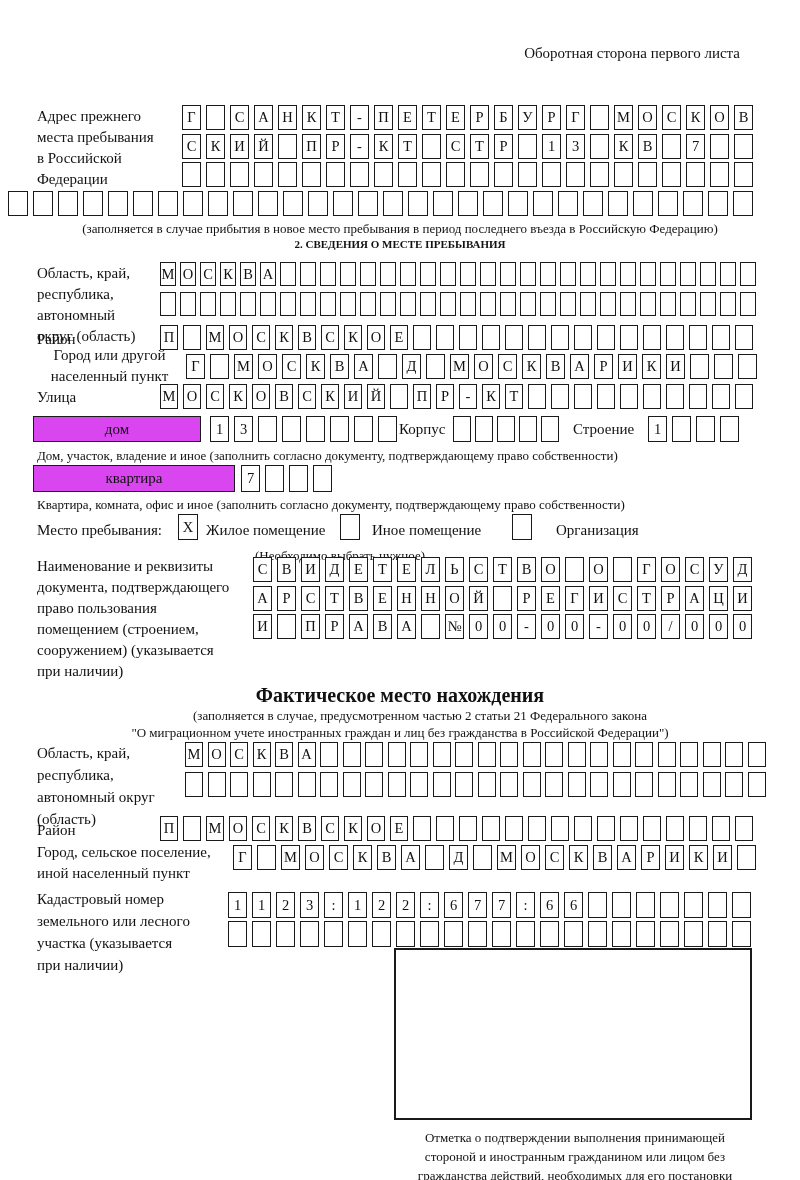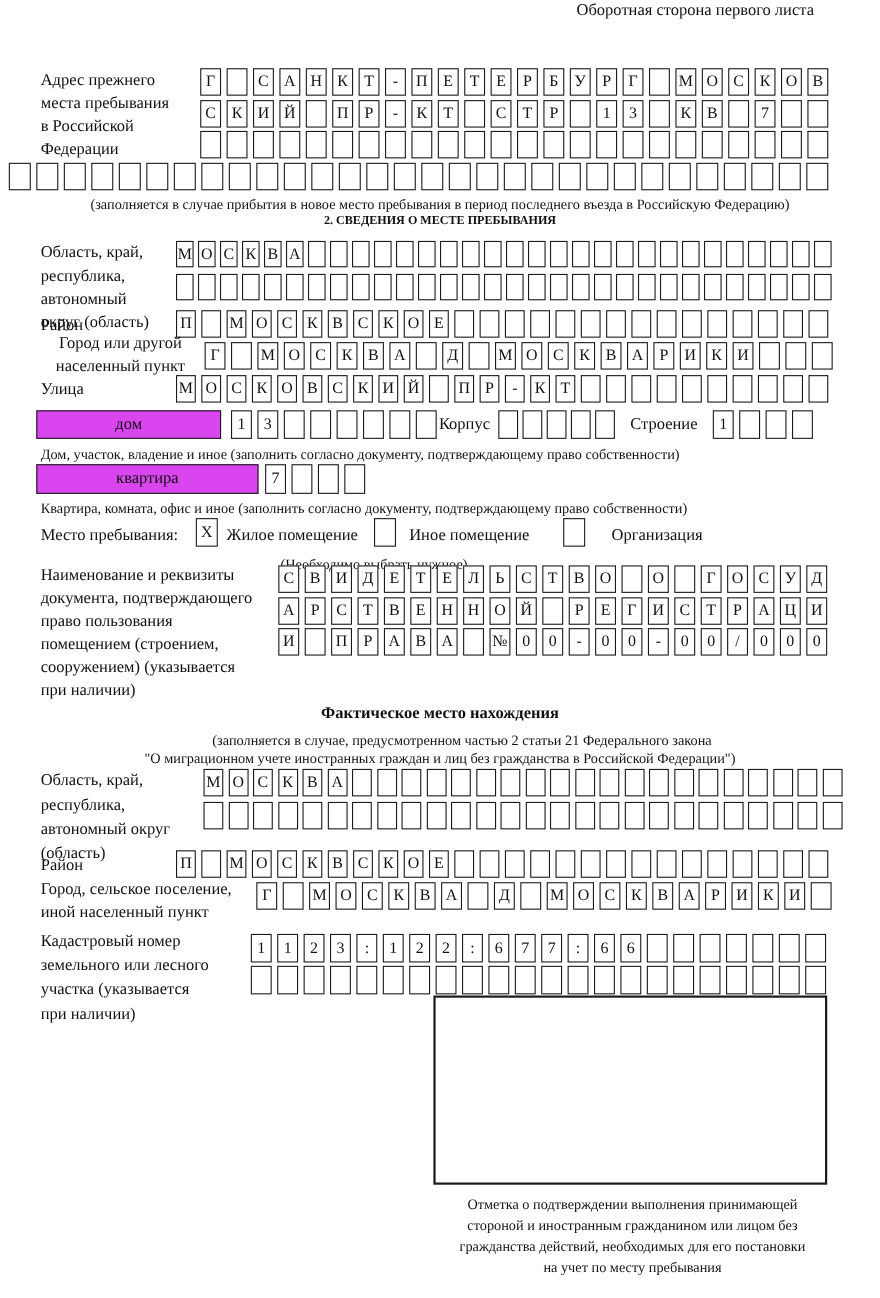--- a/index.html
+++ b/index.html
@@ -2,21 +2,21 @@
 <html><head>
 <meta charset="utf-8">
 <style>
   * { box-sizing: border-box; margin: 0; padding: 0; }
   html,body { background: #fff; }
   body {
     width: 800px; height: 1180px; position: relative;
     font-family: "Liberation Serif", "DejaVu Serif", serif;
     color: #111;
   }
-  .abs { position: absolute; }
+  .abs { position: absolute; margin-top: 43px; }
   .lbl { font-size: 15px; line-height: 21px; white-space: pre-line; }
   .lbl22 { font-size: 15px; line-height: 22px; white-space: pre-line; }
   .note { font-size: 13px; line-height: 17px; }
   .titleb { font-weight: bold; font-size: 11px; }
   .center { left: 0; width: 800px; text-align: center; }
   .grid { display: flex; gap: var(--g, 5px); }
   .cell {
     flex: none; width: var(--cw, 19px); height: var(--ch, 25px);
     border: 1.6px solid #1a1a1a; background: #fff;
     display: flex; align-items: center; justify-content: center;
@@ -430,21 +430,21 @@
     <div class="cell">0</div>
     <div class="cell">-</div>
     <div class="cell">0</div>
     <div class="cell">0</div>
     <div class="cell">/</div>
     <div class="cell">0</div>
     <div class="cell">0</div>
     <div class="cell">0</div>
   </div>
 
-<div class="abs titleb center" style="top:641px; font-size:15px;">Фактическое место нахождения</div>
+<div class="abs titleb center" style="top:641px; font-size:20px;">Фактическое место нахождения</div>
 <div class="abs note center" style="top:664px;padding-left:40px;">(заполняется в случае, предусмотренном частью 2 статьи 21 Федерального закона</div>
 <div class="abs note center" style="top:681px;">"О миграционном учете иностранных граждан и лиц без гражданства в Российской Федерации")</div>
 
 <div class="abs lbl22" style="left:37px; top:699px; width:145px;">Область, край,
 республика,
 автономный округ
 (область)</div>
 <div class="abs grid" style="left:185px; top:699px; --cw:18px; --g:4.5px;">
     <div class="cell">М</div>
     <div class="cell">О</div>

